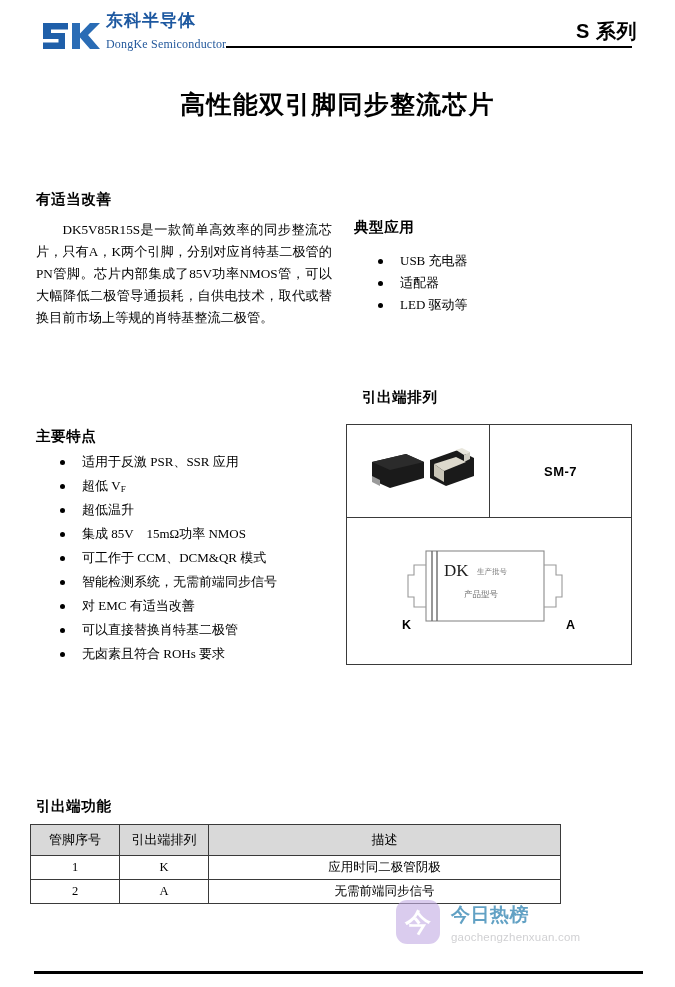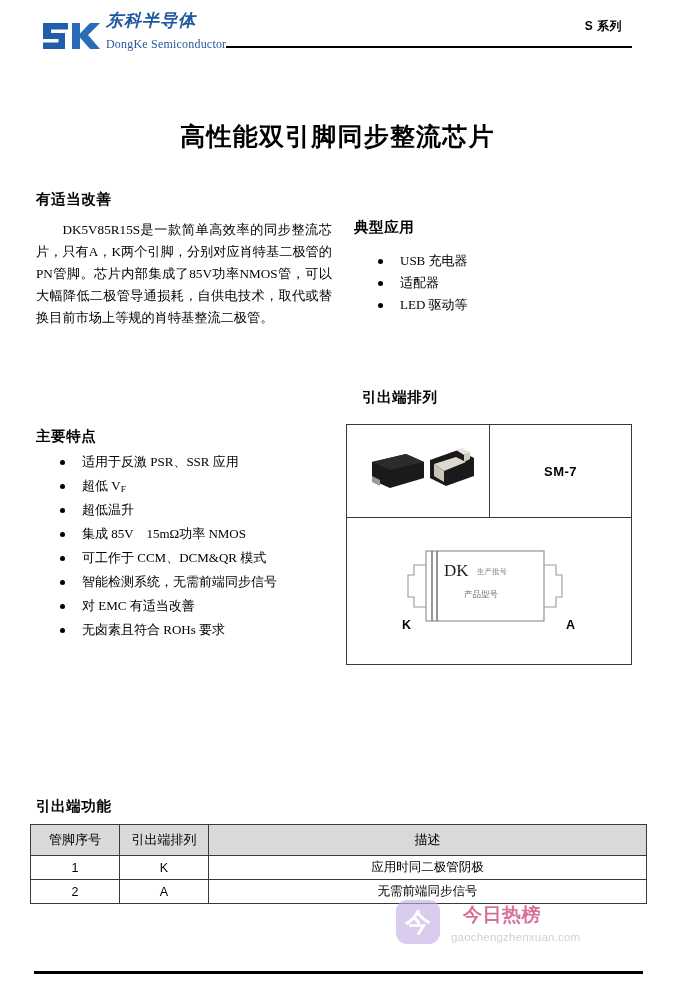--- a/index.html
+++ b/index.html
@@ -39,48 +39,47 @@
     flex-direction: column;
     line-height: 1;
     padding-bottom: 1px;
   }
   .logo-cn {
     font-family: "Liberation Sans", sans-serif;
     font-weight: bold;
     font-size: 17px;
     letter-spacing: 1px;
     color: #1d58a0;
-    font-style: italic;
   }
   .logo-en {
     font-family: "Liberation Serif", serif;
     font-size: 12px;
     letter-spacing: 0.2px;
     color: #24599c;
     margin-top: 9px;
   }
   .header-rule {
     position: absolute;
     left: 226px; top: 46px;
     width: 406px; height: 2.2px;
     background: #000;
   }
   .series-label {
     position: absolute;
-    right: 53px; top: 18px;
-    font-family: "Liberation Sans", sans-serif;
-    font-weight: bold;
-    font-size: 12px;
+    right: 38px; top: 18px;
+    font-family: "Liberation Sans", sans-serif;
+    font-weight: bold;
+    font-size: 20px;
     letter-spacing: 0.5px;
   }
 
   
   .doc-title {
     position: absolute;
-    left: 0; top: 120px;
+    left: 0; top: 88px;
     width: 675px;
     text-align: center;
     font-family: "Liberation Sans", sans-serif;
     font-weight: bold;
     font-size: 25px;
     letter-spacing: 1.2px;
   }
 
   
   .sec-head {
@@ -186,23 +185,23 @@
     width: 100%; height: 146px;
     display: flex;
     align-items: center;
     justify-content: center;
   }
 
   
   .pinfunc-table {
     position: absolute;
     left: 30px; top: 824px;
-    width: 617px;
+    width: 531px;
     border-collapse: collapse;
-    font-family: Liberation Sans, sans-serif;
+    font-family: Liberation Serif, serif;
   }
   .pinfunc-table th, .pinfunc-table td {
     border: 1.3px solid #3a3a3a;
     text-align: center;
     font-weight: normal;
     font-size: 12.5px;
   }
   .pinfunc-table th {
     background: #d9d9d9;
     height: 28px;
@@ -234,23 +233,22 @@
     font-family: "Liberation Sans", sans-serif;
     font-weight: bold;
     font-size: 26px;
     line-height: 1;
   }
   .wm-texts { display: flex; flex-direction: column; gap: 3px; }
   .wm-title {
     font-family: "Liberation Sans", sans-serif;
     font-weight: bold;
     font-size: 19px;
-    color: #be185d;
+    color: #0369a1;
     letter-spacing: 0.5px;
-    margin-left: 12px;
   }
   .wm-url {
     font-family: "Liberation Sans", sans-serif;
     font-size: 11.5px;
     color: #b4b4b8;
     letter-spacing: 0.2px;
   }
 
   
   .footer-rule {
@@ -294,20 +292,21 @@
 
   <div class="sec-head" id="h-features">主要特点</div>
   <ul class="bullets" id="list-features">
       <li>适用于反激 PSR、SSR 应用</li>
       <li>超低 V<sub>F</sub></li>
       <li>超低温升</li>
       <li>集成 85V　15mΩ功率 NMOS</li>
       <li>可工作于 CCM、DCM&amp;QR 模式</li>
       <li>智能检测系统，无需前端同步信号</li>
       <li>对 EMC 有适当改善</li>
+      <li>可以直接替换肖特基二极管</li>
       <li>无卤素且符合 ROHs 要求</li>
     </ul>
 
   <div class="sec-head" id="h-pinout">引出端排列</div>
   <div class="pinout-table">
     <div class="pinout-row-top">
       <div class="pkg-photo-cell">
         <svg width="120" height="62" viewBox="0 0 120 62">
           <polygon points="14,22 48,14 66,22 66,38 32,48 14,40" fill="#1a1a1a"></polygon>
           <polygon points="14,22 48,14 66,22 32,30" fill="#2b2b2b"></polygon>

